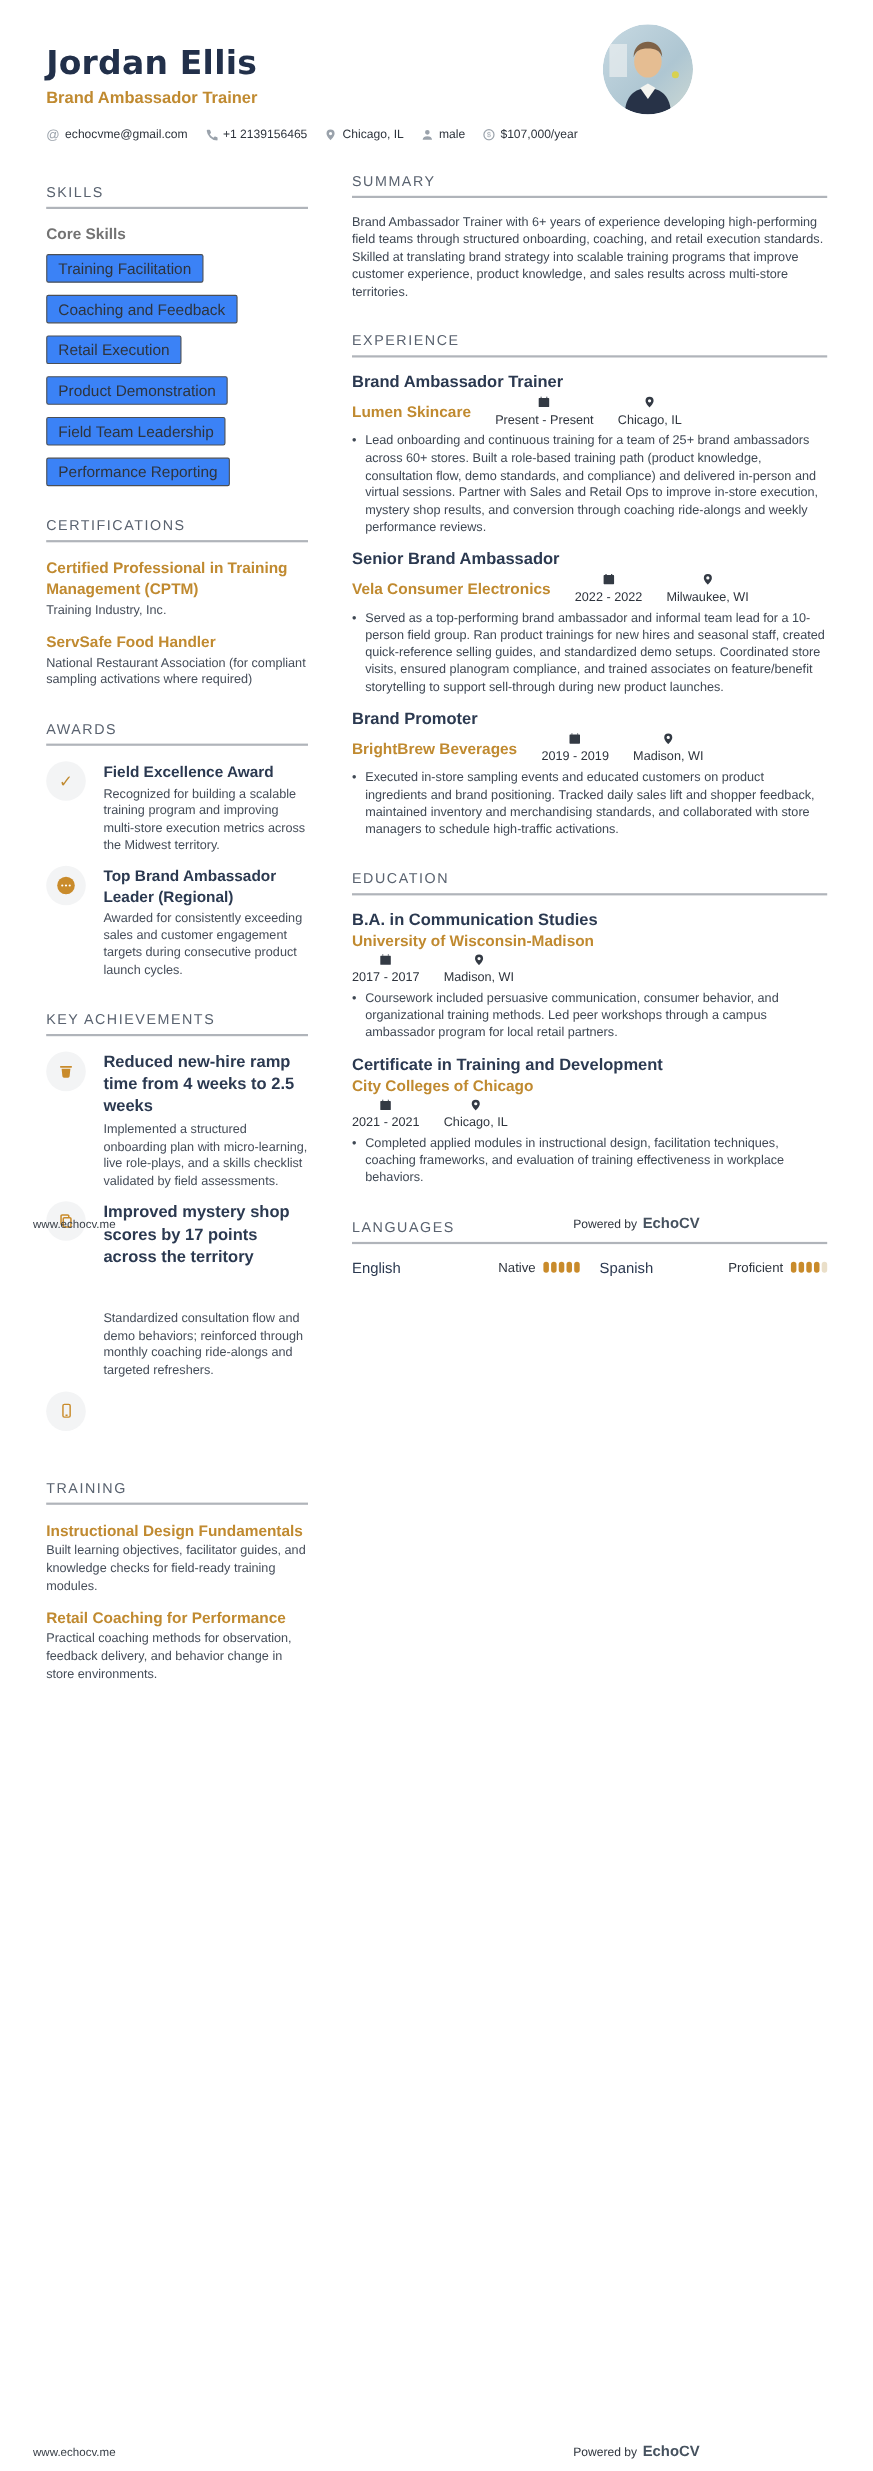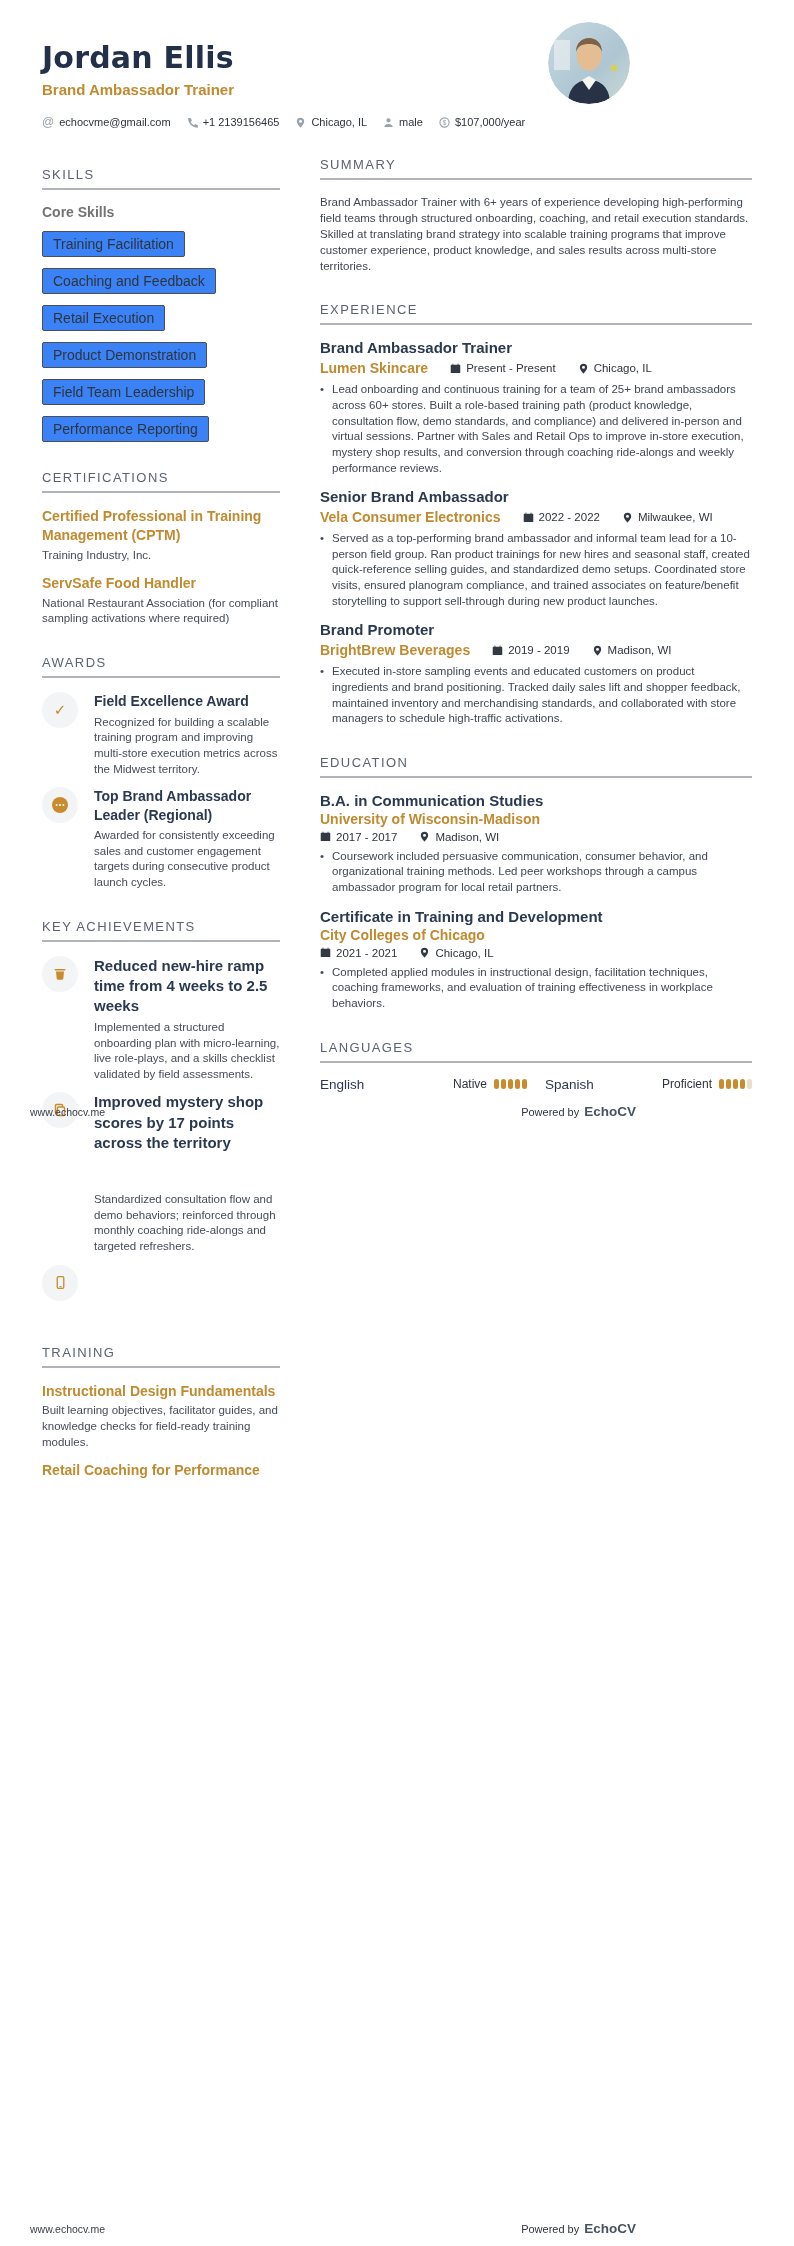--- a/index.html
+++ b/index.html
@@ -48,21 +48,21 @@
   .ico-title.big { font-size:15px; line-height:1.34; }
   .ico-desc { font-size:11.5px; line-height:1.36; color:#454d59; }
   .continuation { padding-left:52px; font-size:11.5px; line-height:1.36; color:#454d59; margin-bottom:10px; }
 
   
   .summary-text { font-size:11.5px; line-height:1.4; color:#3f4854; }
   .job { margin-bottom:12px; }
   .job-name { font-size:15px; font-weight:600; color:#2b3950; margin-bottom:4px; }
   .job-meta { display:flex; align-items:center; gap:22px; margin-bottom:6px; flex-wrap:wrap; }
   .company { font-size:14px; font-weight:700; color:#c08a30; }
-  .meta-pair { display:flex; align-items:center; gap:5px; font-size:11.5px; color:#2e343d; }
+  .meta-pair { display:flex; align-items:center; gap:5px; font-size:11.5px; color:#2e343d;flex-direction:column; }
   .meta-pair .micon { color:#333a44; display:inline-flex; }
   .bullet-row { display:flex; gap:8px; font-size:11.5px; line-height:1.36; color:#3f4854; }
   .bullet-dot { flex:0 0 auto; }
 
   .edu { margin-bottom:12px; }
   .degree { font-size:15px; font-weight:600; color:#2b3950; margin-bottom:2px; }
   .school { font-size:14px; font-weight:700; color:#c08a30; margin-bottom:4px; }
 
   
   .lang-grid { display:flex; gap:18px; }
@@ -450,20 +450,21 @@
       </div>
 
       <div class="section" style="margin-top:44px;">
         <div class="sec-head">TRAINING</div>
         <div class="cert-item">
           <div class="cert-title">Instructional Design Fundamentals</div>
           <div class="body-text">Built learning objectives, facilitator guides, and knowledge checks for field-ready training modules.</div>
         </div>
         <div class="cert-item">
           <div class="cert-title">Retail Coaching for Performance</div>
+          <div class="body-text">Practical coaching methods for observation, feedback delivery, and behavior change in store environments.</div>
         </div>
       </div>
 
     </div>
 
     <div class="page-footer f2">
       <span class="site-link">www.echocv.me</span>
       <span class="powered">
         <span class="powered-prefix">Powered by</span>
         <span class="powered-brand">EchoCV</span>

